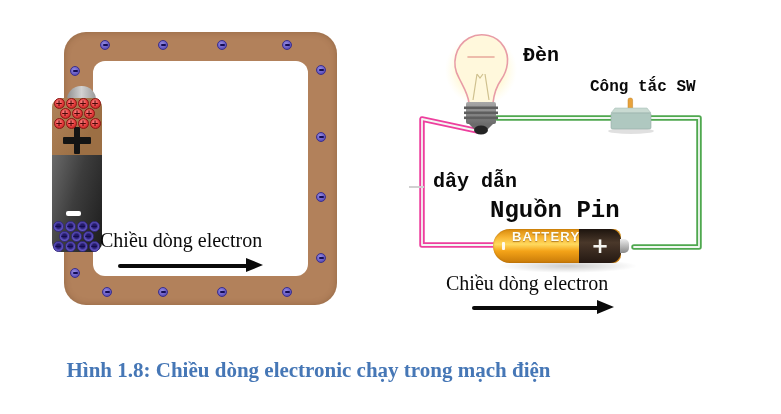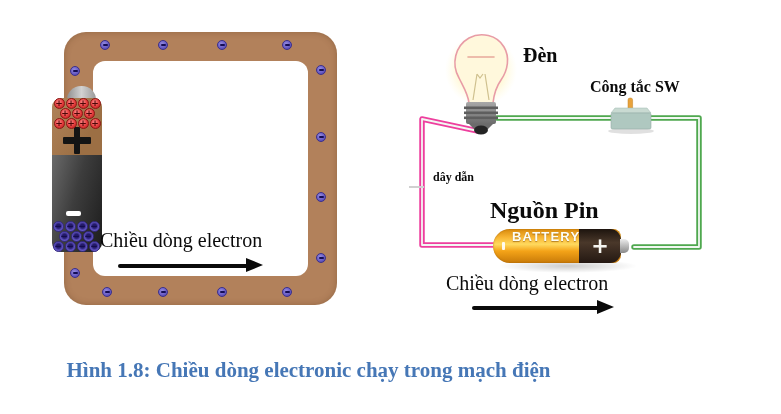--- a/index.html
+++ b/index.html
@@ -76,21 +76,21 @@
     border-left:17px solid #0a0a0a;border-top:7.5px solid transparent;border-bottom:7.5px solid transparent;
   }
   
   #circuit-svg{position:absolute;left:0;top:0;z-index:1;}
   .wire-outer{fill:none;stroke-width:5.5;stroke-linejoin:round;stroke-linecap:round;}
   .wire-inner{fill:none;stroke:#f2f8f2;stroke-width:1.8;stroke-linejoin:round;stroke-linecap:round;}
   .wire-green{stroke:var(--wire-green,#4FA84F);}
   .wire-pink{stroke:var(--wire-pink,#EE3F9E);}
   .rlabel{
     position:absolute;z-index:9;color:#0a0a0a;font-weight:bold;
-    font-family:Liberation Serif, serif;white-space:nowrap;
+    font-family:Liberation Mono, monospace;white-space:nowrap;
   }
   .wire-tick{position:absolute;left:409px;top:186px;width:15px;height:2px;background:#d0d0d0;z-index:2;}
   
   .rbat-shadow{
     position:absolute;left:498px;top:259px;width:140px;height:14px;z-index:2;
     background:radial-gradient(ellipse at center, rgba(0,0,0,0.20), rgba(0,0,0,0) 70%);
   }
   .rbat{position:absolute;left:493px;top:229px;width:141px;height:34px;z-index:3;}
   .rbat-body{
     position:absolute;left:0;top:0;width:128px;height:34px;
@@ -241,21 +241,21 @@
     <g>
       <ellipse cx="631" cy="131" rx="23" ry="3" fill="rgba(0,0,0,0.12)"></ellipse>
       <rect x="628" y="98" width="4.6" height="13" rx="2" fill="#E8A23C" stroke="#c08020" stroke-width="0.5"></rect>
       <polygon points="615,108 647,108 651,113 611,113" fill="#C9DAD2" stroke="#9fb8b0" stroke-width="0.5"></polygon>
       <rect x="611" y="113" width="40" height="16" rx="1.5" fill="#AFC8C0" stroke="#93aca5" stroke-width="0.6"></rect>
     </g>
   </svg>
 
   <div class="rlabel" style="left:523px;top:44px;font-size:20px;">Đèn</div>
   <div class="rlabel" style="left:590px;top:78px;font-size:16px;">Công tắc SW</div>
-  <div class="rlabel" style="left:433px;top:170px;font-size:12px;">dây dẫn</div>
+  <div class="rlabel" style="left:433px;top:170px;font-size:20px;">dây dẫn</div>
   <div class="wire-tick"></div>
   <div class="rlabel" style="left:490px;top:197px;font-size:24px;">Nguồn Pin</div>
 
   <div class="rbat-shadow"></div>
   <div class="rbat">
     <div class="rbat-body">
       <div class="rbat-dash"></div>
       <div class="rbat-brand">BATTERY</div>
     </div>
     <div class="rbat-end">+</div>

